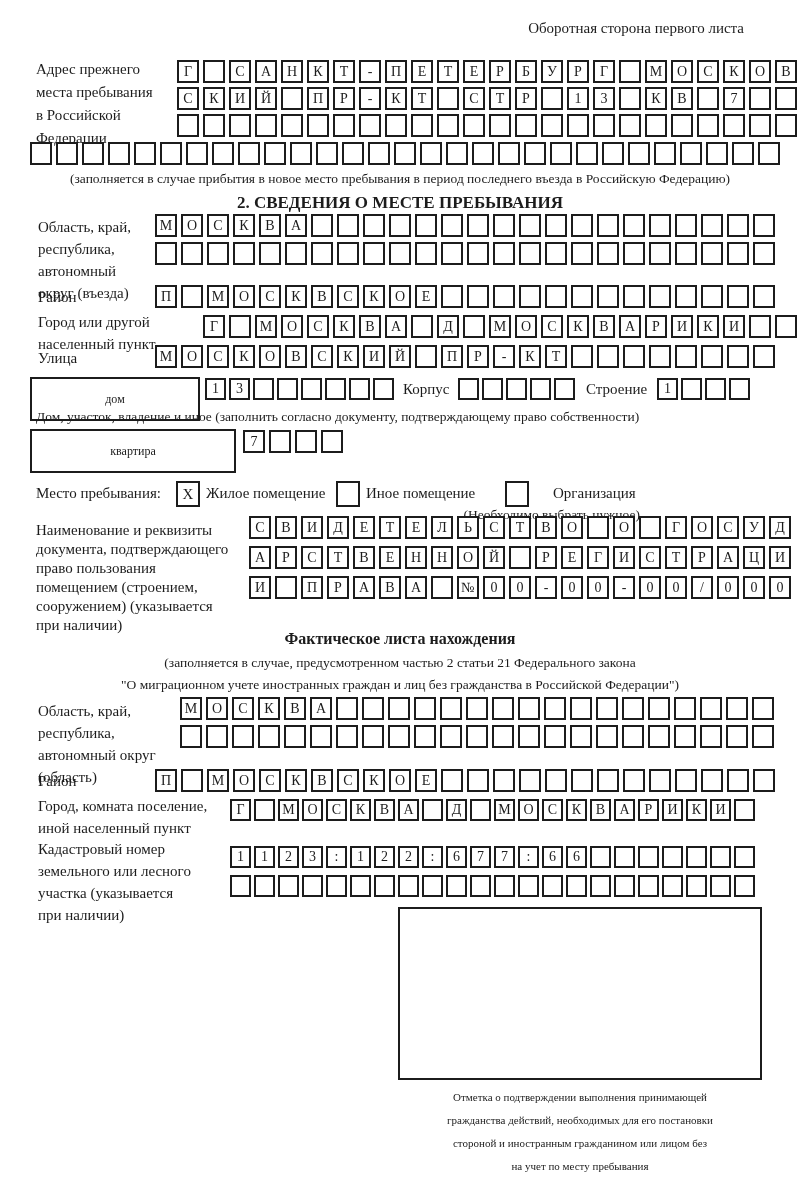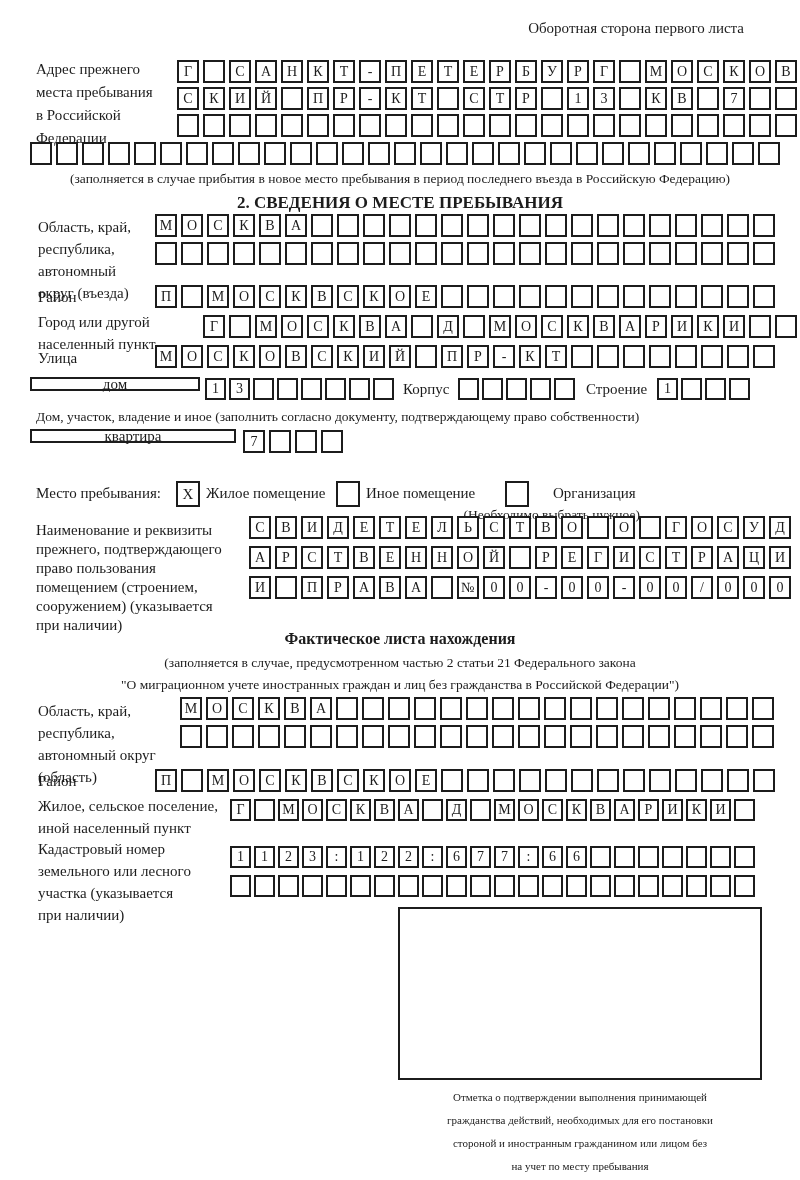--- a/index.html
+++ b/index.html
@@ -17,23 +17,23 @@
   .title { font-weight:bold; font-size:17px; }
   .subtitle { font-weight:bold; font-size:16px; }
   .cellrow { position:absolute; display:flex; gap:4px; }
   .cell { flex:0 0 auto; width:22px; height:23px; border:2px solid var(--ink);
           display:flex; align-items:center; justify-content:center;
           font-size:14px; line-height:1; background:var(--paper); }
   .compact { gap:3px; }
   .compact .cell { width:21px; height:22px; }
   .cbox { position:absolute; width:24px; height:26px; border:2px solid var(--ink);
           display:flex; align-items:center; justify-content:center; font-size:15px; background:var(--paper); }
-  .widebox { position:absolute; border:2px solid var(--ink); height:14px;
+  .widebox { position:absolute; border:2px solid var(--ink); height:44px;
              display:flex; align-items:center; justify-content:center;
-             font-size:15px; background:var(--paper); }
+             font-size:12px; background:var(--paper); }
   .stampbox { position:absolute; border:2px solid var(--ink); background:var(--paper); }
   .capstack div { line-height:23px; font-size:11px; }
 </style>
 </head>
 <body>
 
 <div class="sheet">
 
   <div class="abs label" style="top:20px; right:56px;">Оборотная сторона первого листа</div>
 
@@ -341,21 +341,21 @@
   <div class="cbox" style="left:176px; top:481px;">X</div>
   <div class="abs label" style="left:206px; top:485px;">Жилое помещение</div>
   <div class="cbox" style="left:336px; top:481px;"></div>
   <div class="abs label" style="left:366px; top:485px;">Иное помещение</div>
   <div class="cbox" style="left:505px; top:481px;"></div>
   <div class="abs label" style="left:553px; top:485px;">Организация</div>
   <div class="abs caption" style="left:160px; top:507px; width:480px; text-align:right;">(Необходимо выбрать нужное)</div>
 
   <div class="abs stack tight" style="left:36px; top:521px;">
     <div>Наименование и реквизиты</div>
-    <div>прежнего, подтверждающего</div>
+    <div>документа, подтверждающего</div>
     <div>право пользования</div>
     <div>помещением (строением,</div>
     <div>сооружением) (указывается</div>
     <div>при наличии)</div>
   </div>
   <div class="cellrow" style="left:249px; top:516px;">
       <span class="cell">С</span>
       <span class="cell">В</span>
       <span class="cell">И</span>
       <span class="cell">Д</span>
@@ -507,21 +507,21 @@
       <span class="cell"></span>
       <span class="cell"></span>
       <span class="cell"></span>
       <span class="cell"></span>
       <span class="cell"></span>
       <span class="cell"></span>
       <span class="cell"></span>
     </div>
 
   <div class="abs stack mid" style="left:38px; top:795px;">
-    <div>Жилое, сельское поселение,</div>
+    <div>Город, комната поселение,</div>
     <div>иной населенный пункт</div>
   </div>
   <div class="cellrow compact" style="left:230px; top:799px;">
       <span class="cell">Г</span>
       <span class="cell"></span>
       <span class="cell">М</span>
       <span class="cell">О</span>
       <span class="cell">С</span>
       <span class="cell">К</span>
       <span class="cell">В</span>

